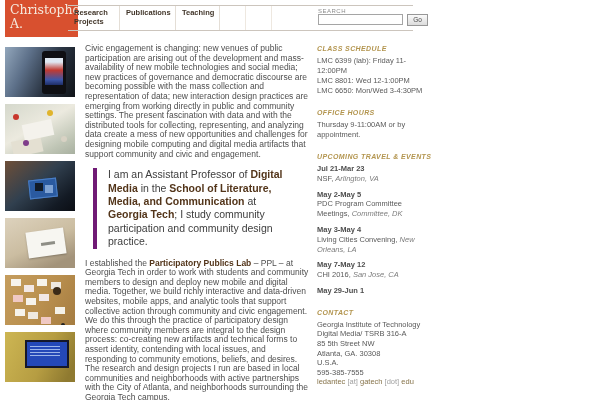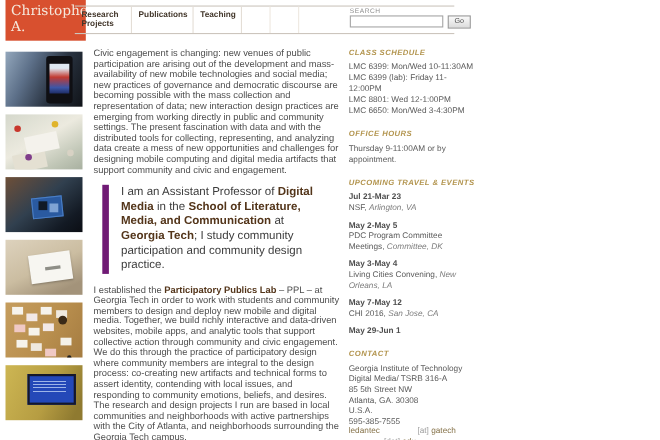--- a/index.html
+++ b/index.html
@@ -68,36 +68,36 @@
 
   .ph6 { background:linear-gradient(115deg,#cdb653,#b69d42 55%,#8f7a30 90%); }
   .ph6::before { content:''; position:absolute; left:20px; top:8px; width:40px; height:24px;
                  background:#2448b8; border:2px solid #15172a; }
   .ph6::after { content:''; position:absolute; left:25px; top:14px; width:30px; height:12px;
                 background:repeating-linear-gradient(#9db4e8 0 1px,transparent 1px 3px); }
 
   
   .main { position:absolute; left:85px; top:44px; width:224px; }
   .body-text { font-size:8.5px; line-height:9.6px; color:#4e4e4e; margin-bottom:8px; }
-  blockquote { margin:9px 0 10px 8px; padding-left:11px; border-left:6px solid #701a75;
+  blockquote { margin:9px 0 10px 8px; padding-left:11px; border-left:4px solid #701a75;
                width:202px; font-size:10.5px; line-height:13.4px; color:#3d3d3d; }
   .tl { color:#53351a; font-weight:bold; text-decoration:none; cursor:pointer; }
 
   
   .sidebar { position:absolute; left:317px; top:45px; width:116px; }
   .side-heading { font-size:7px; font-style:italic; font-weight:bold; color:#b3954f;
                   letter-spacing:.4px; margin-bottom:4px; }
   .side-text { font-size:7.5px; line-height:10px; color:#5a5a5a; }
   .side-section { margin-bottom:13px; }
   .event { margin-bottom:6px; font-size:7.5px; line-height:9.8px; color:#5a5a5a; }
   .event-dates { font-weight:bold; color:#4e4e4e; }
   .event-where { font-style:italic; color:#7d7d7d; }
   .contact-line { font-size:7.5px; line-height:9.6px; color:#5a5a5a; }
   .email-part { color:#86734a; cursor:pointer; }
-  .email-sep { color:#a0a0a0;margin-left:32px; }
+  .email-sep { color:#a0a0a0; }
 </style>
 </head>
 <body>
 
 <div class="brand">Christopher A.</div>
 
 <div class="topbar">
   <div class="nav-item w1">Research Projects</div>
   <div class="nav-item w2">Publications</div>
   <div class="nav-item w3">Teaching</div>
@@ -128,21 +128,20 @@
   <p class="body-text">
     <span>I established the </span><a class="tl">Participatory Publics Lab</a><span> – PPL – at Georgia Tech in order to work with students and community members to design and deploy new mobile and digital media. Together, we build richly interactive and data-driven websites, mobile apps, and analytic tools that support collective action through community and civic engagement. We do this through the practice of participatory design where community members are integral to the design process: co-creating new artifacts and technical forms to assert identity, contending with local issues, and responding to community emotions, beliefs, and desires. The research and design projects I run are based in local communities and neighborhoods with active partnerships with the City of Atlanta, and neighborhoods surrounding the Georgia Tech campus.</span>
   </p>
 
 </div>
 
 <div class="sidebar">
 
   <div class="side-section">
     <div class="side-heading">CLASS SCHEDULE</div>
-    <div class="side-text">LMC 6399: Mon/Wed 10-11:30AM</div>
     <div class="side-text">LMC 6399 (lab): Friday 11-12:00PM</div>
     <div class="side-text">LMC 8801: Wed 12-1:00PM</div>
     <div class="side-text">LMC 6650: Mon/Wed 3-4:30PM</div>
   </div>
 
   <div class="side-section">
     <div class="side-heading">OFFICE HOURS</div>
     <div class="side-text">Thursday 9-11:00AM or by appointment.</div>
   </div>
 

